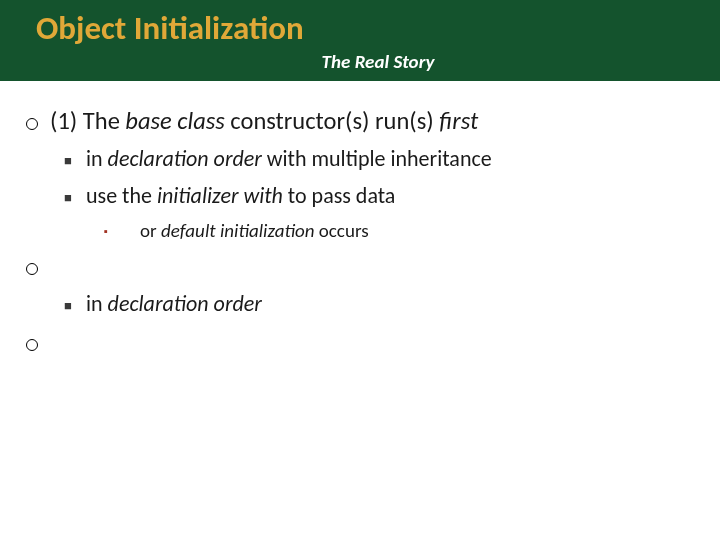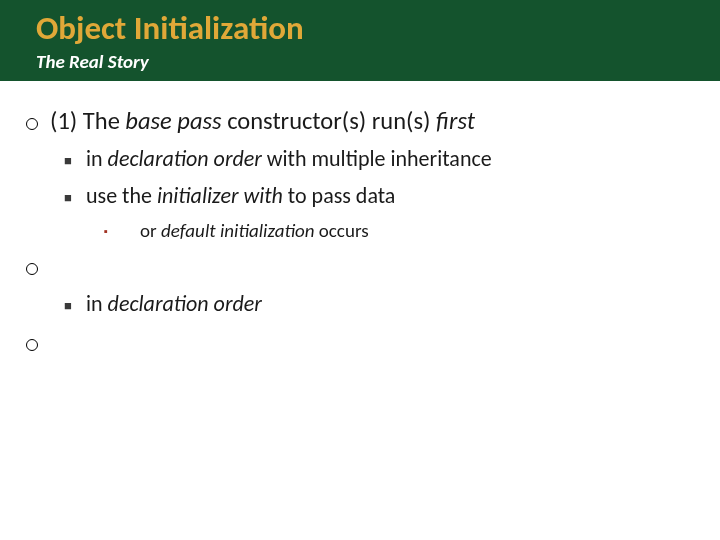--- a/index.html
+++ b/index.html
@@ -19,20 +19,21 @@
     font-size: 33px;
     font-weight: 700;
     line-height: 1.15;
   }
   .subtitle {
     color: #ffffff;
     font-size: 19px;
     font-weight: 700;
     font-style: italic;
     margin-top: 2px;
+    text-align: center;
   }
   .content {
     padding: 20px 26px 0 26px;
     color: #1a1a1a;
   }
   .l1 {
     display: flex;
     align-items: flex-start;
     margin-top: 4px;
     margin-bottom: 4px;
@@ -102,21 +103,21 @@
 <body>
 
 <div class="header">
   <div class="title">Object Initialization</div>
   <div class="subtitle">The Real Story</div>
 </div>
 
 <div class="content" id="content">
     <div class="l1">
       <span class="bullet"><span class="circ"></span></span>
-      <span class="text"><span>(1) The </span><span class="it">base pass</span><span> constructor(s) run(s) </span><span class="it">first</span></span>
+      <span class="text"><span>(1) The </span><span class="it">base class</span><span> constructor(s) run(s) </span><span class="it">first</span></span>
     </div>
     <div class="l2">
       <span class="bullet">■</span>
       <span class="text"><span>in </span><span class="it">declaration order</span><span> with multiple inheritance</span></span>
     </div>
     <div class="l2">
       <span class="bullet">■</span>
       <span class="text"><span>use the </span><span class="it">initializer with</span><span> to pass data</span></span>
     </div>
     <div class="l3">

